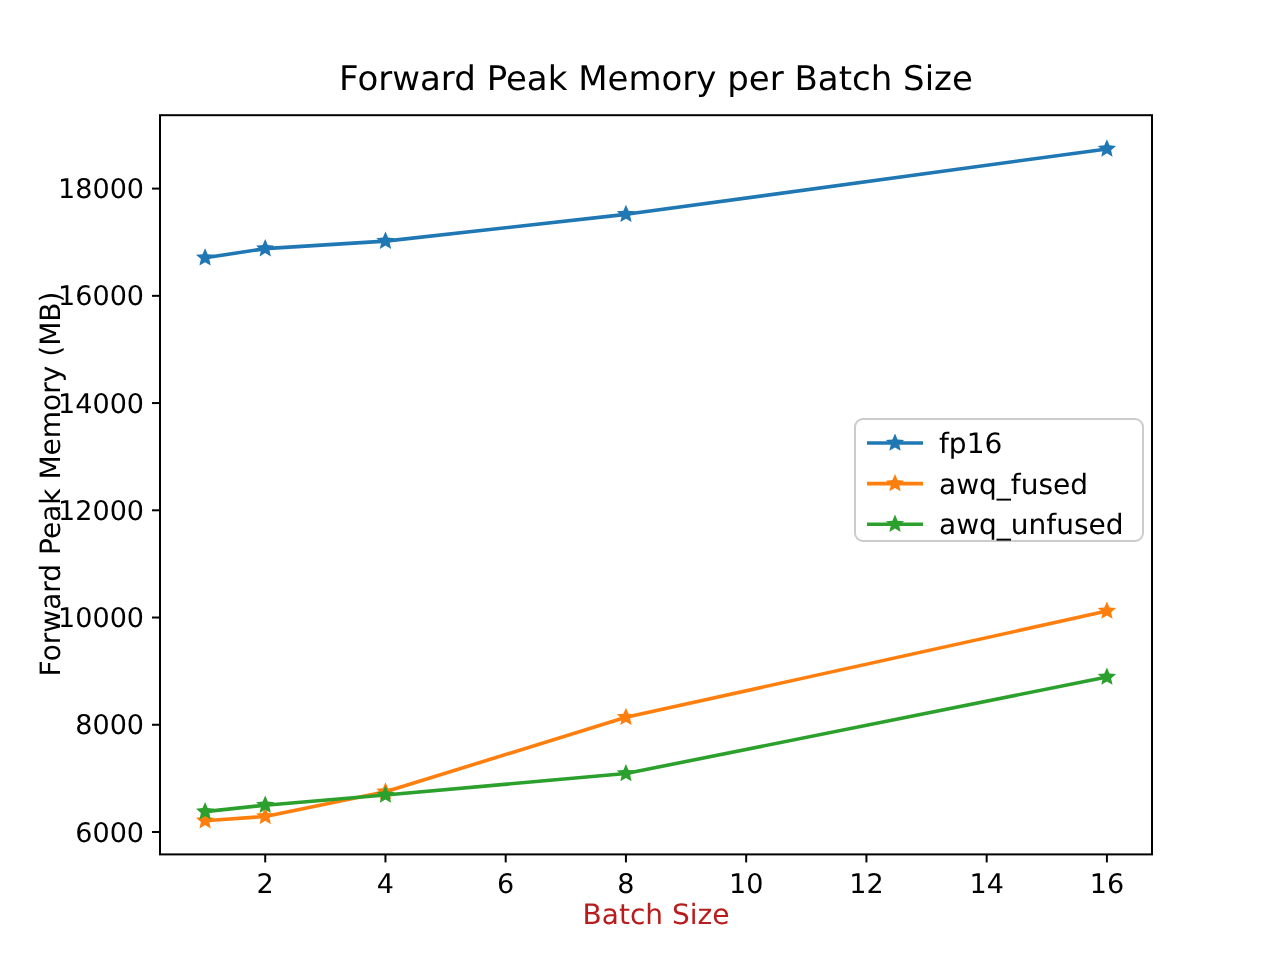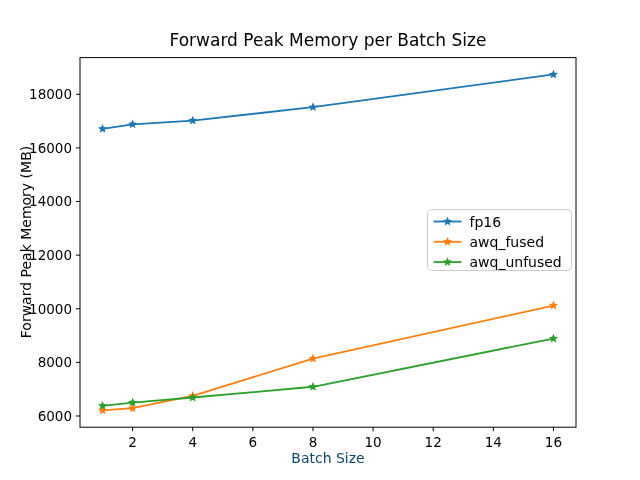--- a/index.html
+++ b/index.html
@@ -23,21 +23,21 @@
     line-height: 20px;
     color: #000000;
   }
   .x-axis-label {
     position: absolute;
     left: 80px;
     width: 496px;
     top: 450px;
     text-align: center;
     font-size: 14px;
-    color: #0c4a6e;
+    color: #b91c1c;
   }
   .y-axis-label-anchor {
     position: absolute;
     left: 26px;
     top: 242px;
     width: 0;
     height: 0;
   }
   .y-axis-label {
     position: absolute;

